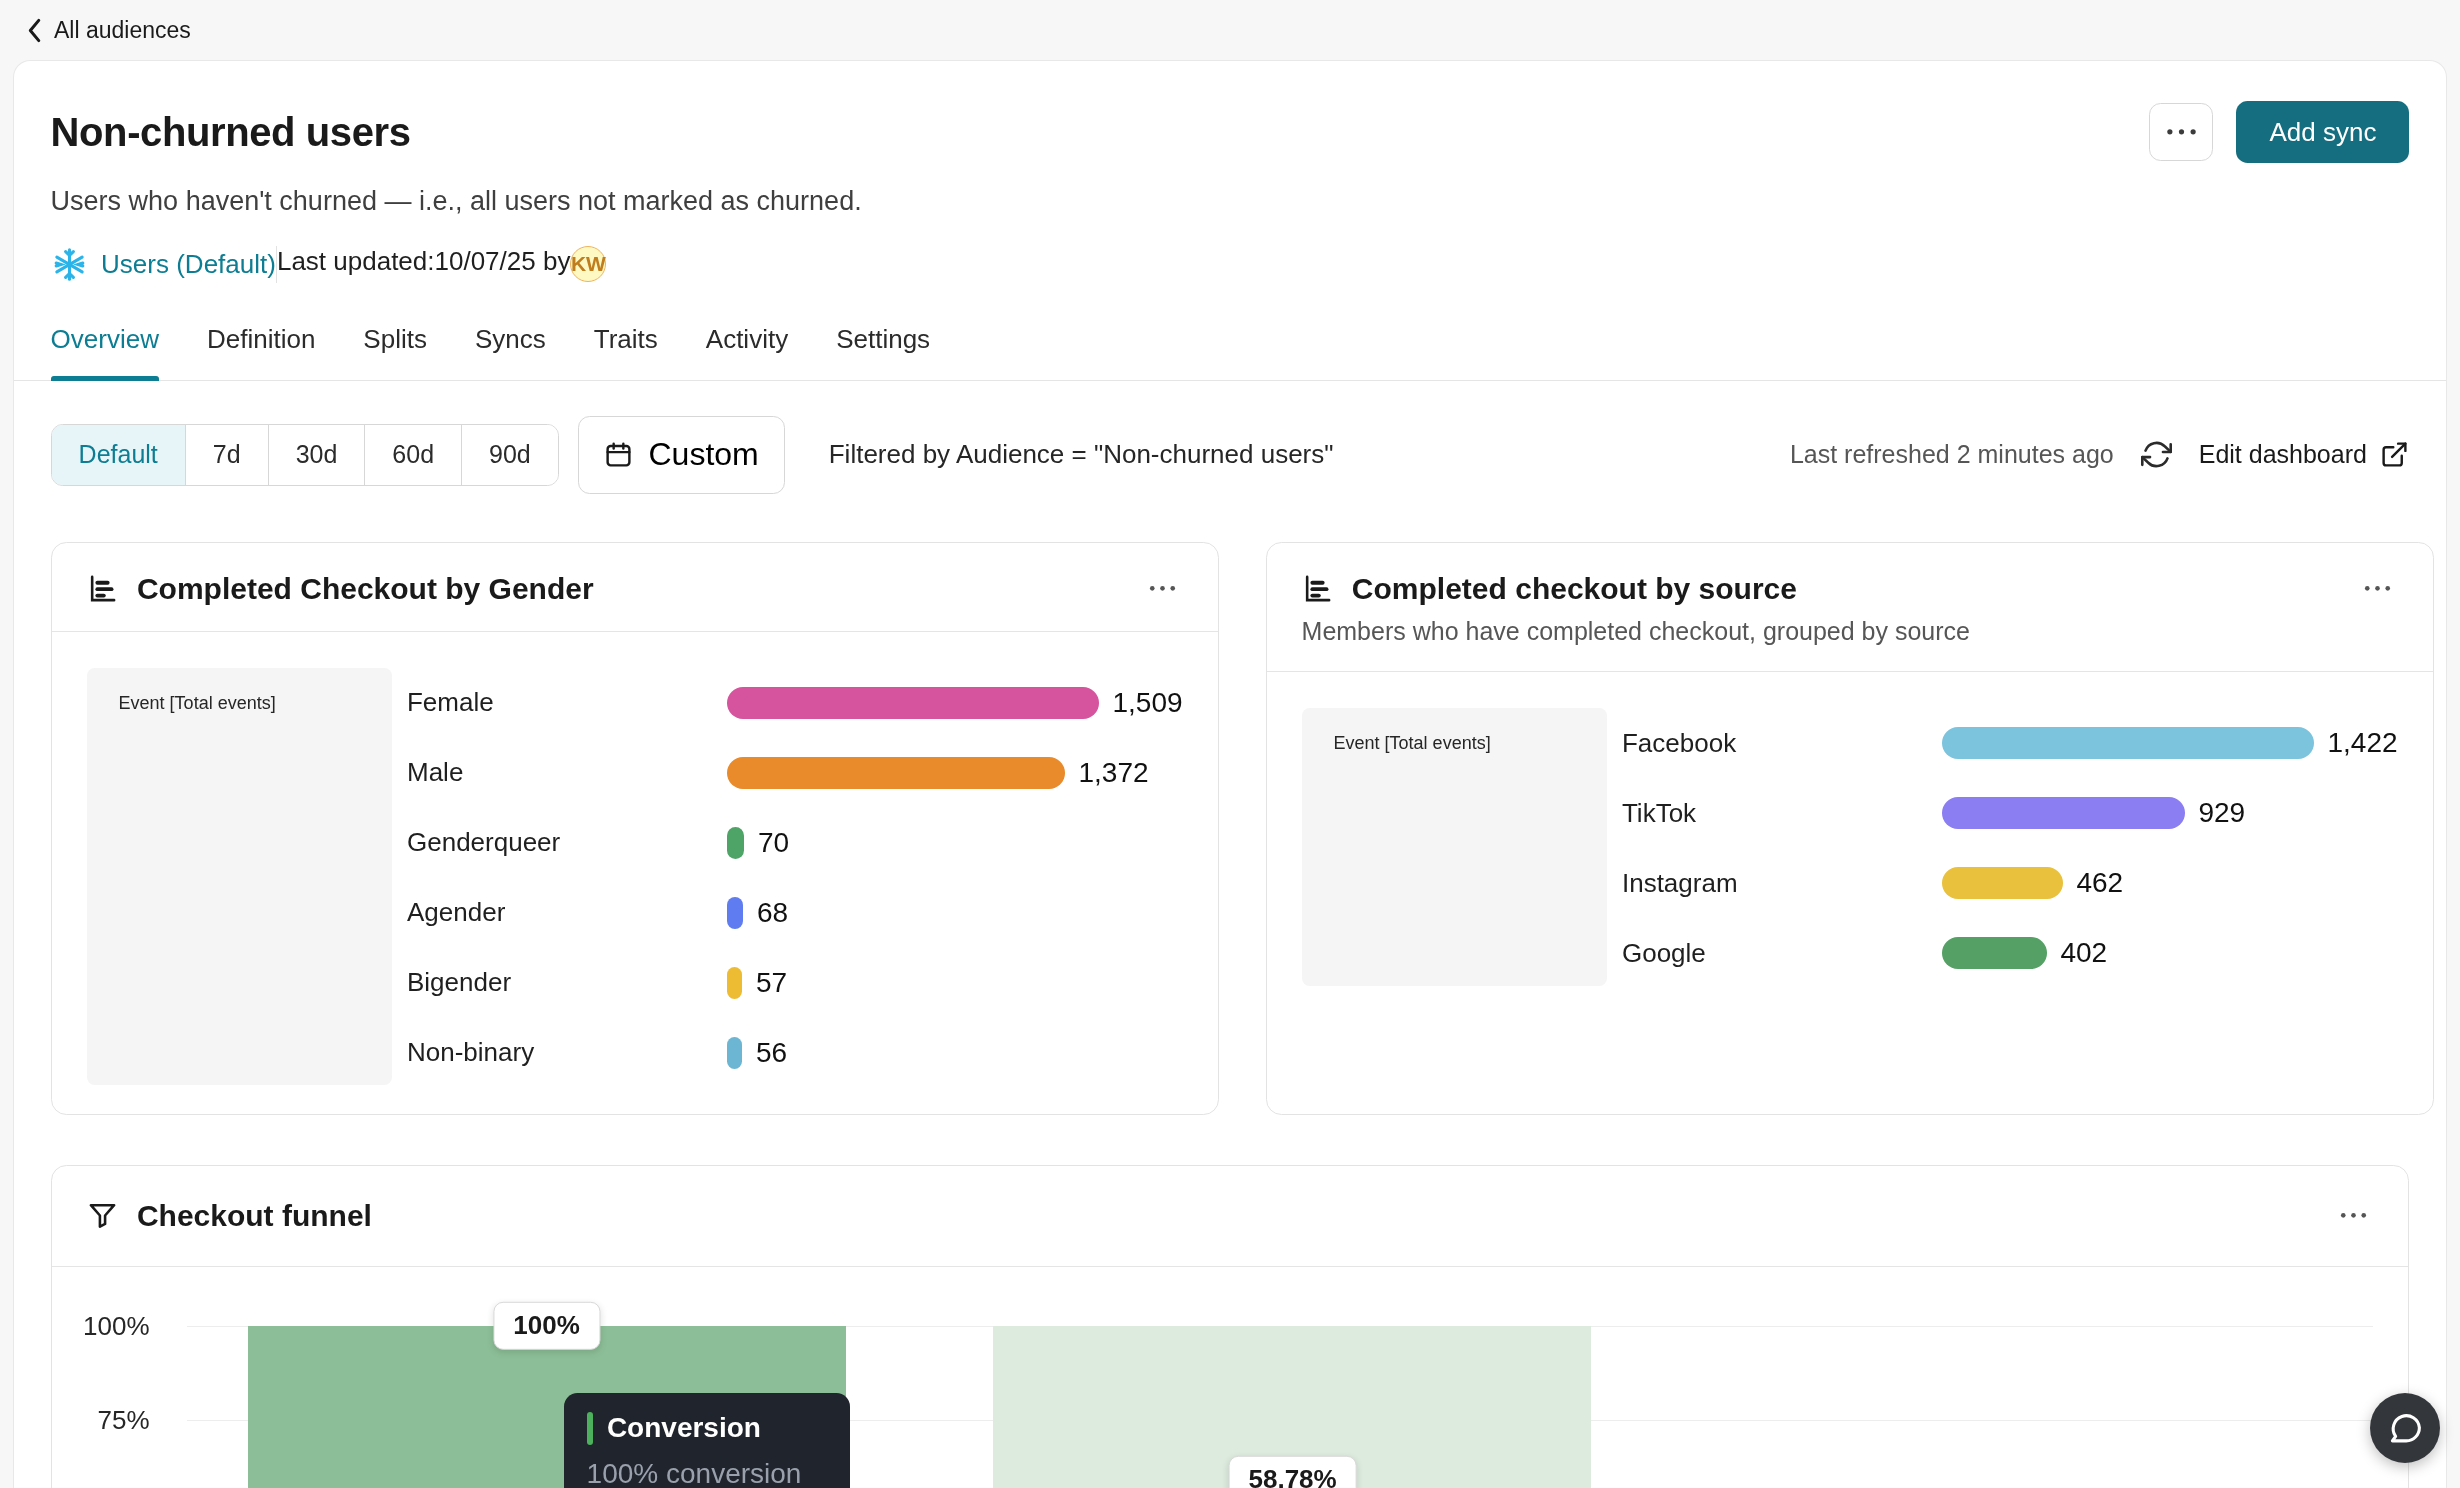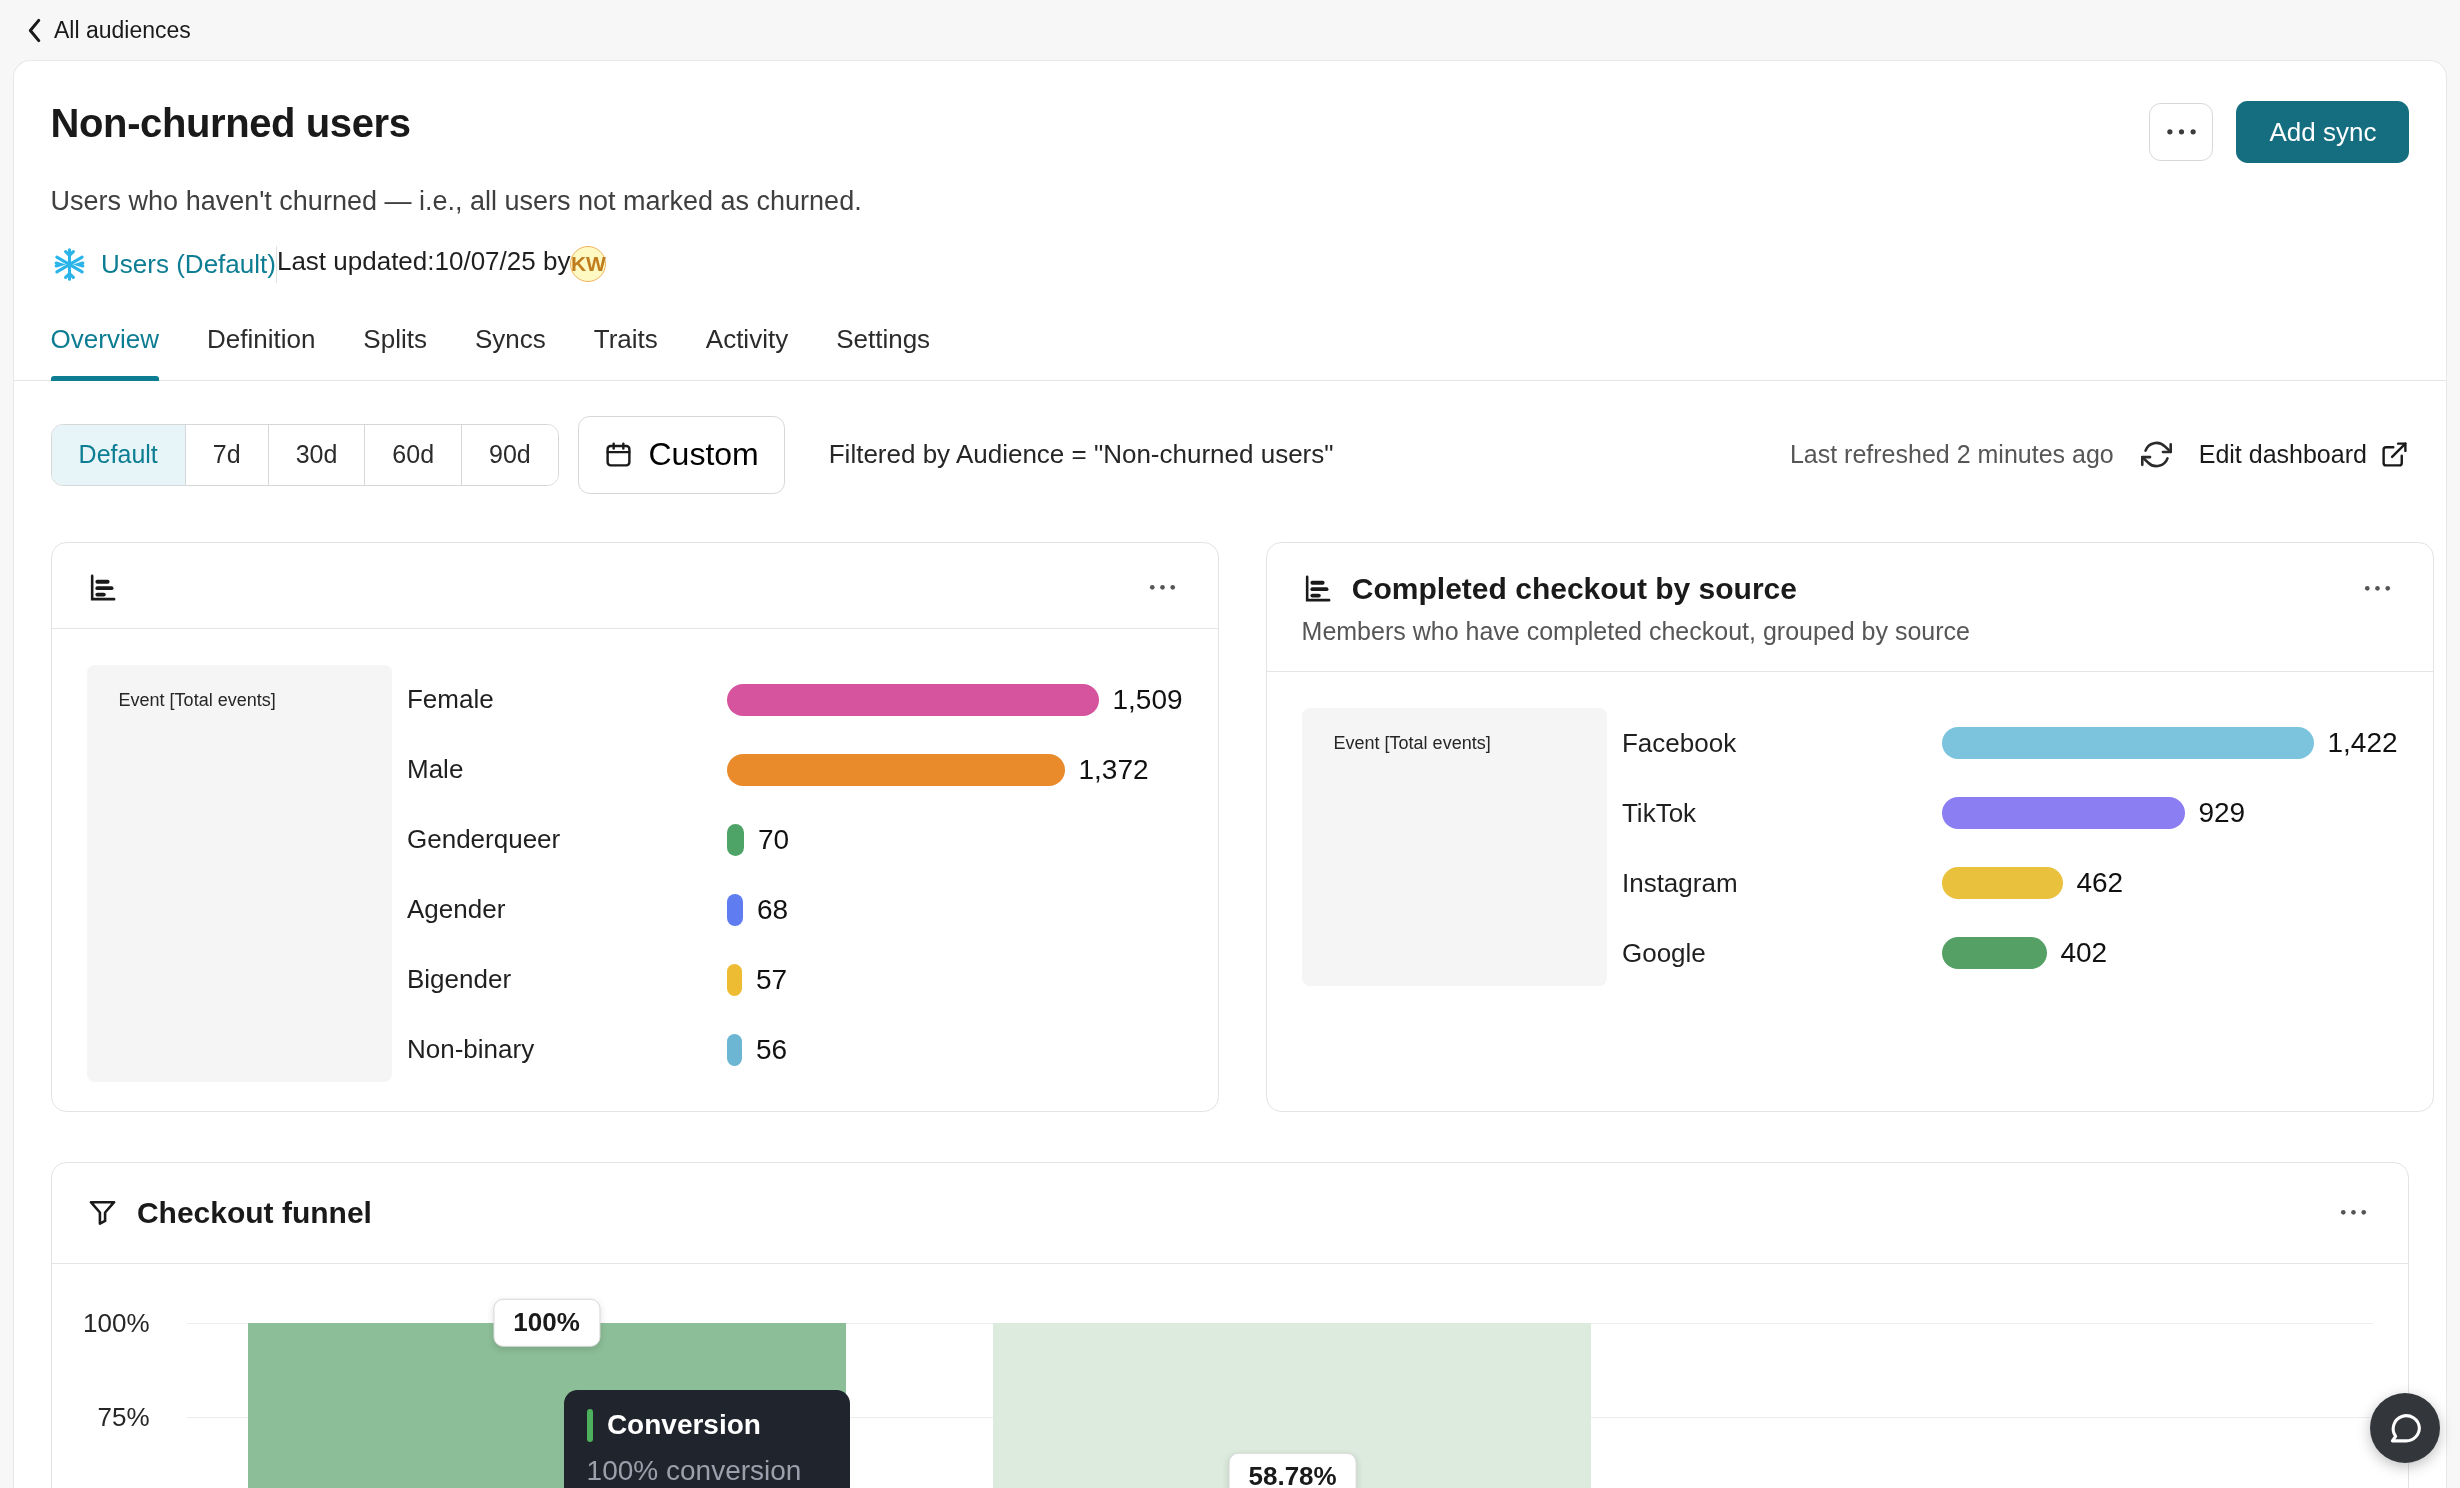--- a/index.html
+++ b/index.html
@@ -7,21 +7,21 @@
     font-family:"Liberation Sans", sans-serif; color:#1a1a1a; }
 
   
   .topbar { height:60px; display:flex; align-items:center; padding:0 25px; }
   .breadcrumb { display:flex; align-items:center; gap:11.6px; font-size:23px; color:#1a1a1a; cursor:pointer; }
 
   
   .main-card { margin:0 12.6px; background:#fff; border:1px solid #e8e8e8; border-bottom:none;
     border-radius:17.4px 17.4px 0 0; min-height:1545px; }
   .card-head { padding:40px 37px 0; }
-  .head-row { display:flex; }
+  .head-row { display:flex; align-items:center; }
   .page-title { font-size:40px; font-weight:700; letter-spacing:-0.4px; }
   .head-actions { margin-left:auto; display:flex; align-items:center; gap:23px; }
   .more-btn { width:64px; height:58px; border:1px solid #d7d7d7; border-radius:11.6px; background:#fff;
     display:flex; align-items:center; justify-content:center; cursor:pointer; }
   .add-sync { height:62px; padding:0 33px; background:#156e80; color:#fff; font-size:26px; font-weight:500;
     border:none; border-radius:11.6px; cursor:pointer; }
   .desc { margin-top:23px; font-size:27px; color:#3f3f3f; }
   .meta { margin-top:29px; display:flex; font-size:26px; }
   .source-link { color:#0c7d92; font-weight:500; display:flex; align-items:center; gap:13.5px; cursor:pointer; }
   .vdiv { width:1px; height:37px; background:#e2e2e2; }
@@ -208,20 +208,21 @@
       <div class="chart-head">
         <div class="chart-head-row">
           <span>
             <svg width="31" height="31" viewBox="0 0 24 24" fill="none" stroke="#1a1a1a" stroke-width="2" stroke-linecap="round">
                 <path d="M4 3v18h17"></path>
                 <line x1="8" y1="7.5" x2="16" y2="7.5" stroke-width="3"></line>
                 <line x1="8" y1="12.5" x2="19" y2="12.5" stroke-width="3"></line>
                 <line x1="8" y1="17.5" x2="13" y2="17.5" stroke-width="3"></line>
               </svg>
           </span>
+          <span class="chart-title">Completed Checkout by Gender</span>
           <button class="chart-more">
             <span>
               <svg width="29" height="8.7" viewBox="0 0 34 10">
                   <circle cx="5" cy="5" r="2.7" fill="#555"></circle>
                   <circle cx="17" cy="5" r="2.7" fill="#555"></circle>
                   <circle cx="29" c5="5" cy="5" r="2.7" fill="#555"></circle>
                 </svg>
             </span>
           </button>
         </div>

